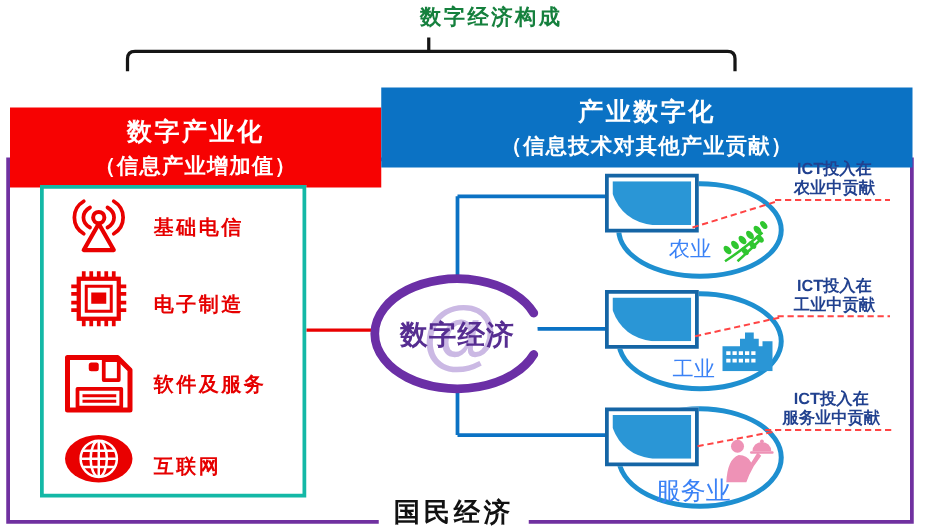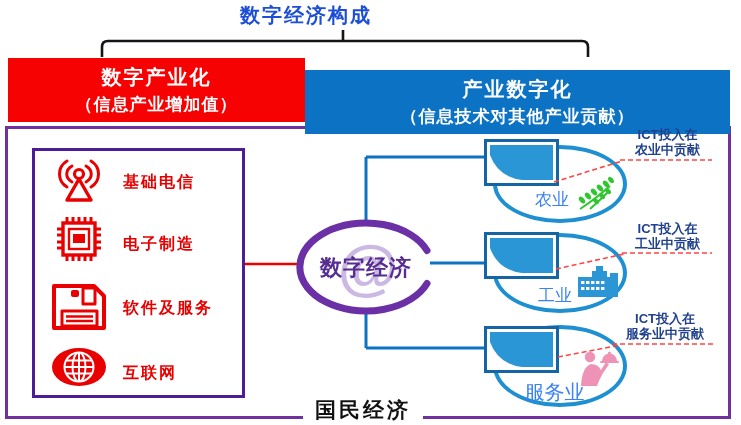--- a/index.html
+++ b/index.html
@@ -3,39 +3,39 @@
 <meta charset="utf-8">
 <style>
   html,body{margin:0;padding:0;background:#fff;}
   #stage{
     position:relative;width:741px;height:425px;background:#ffffff;
     font-family:"Liberation Sans","DejaVu Sans",sans-serif;
     overflow:hidden;
   }
   .abs{position:absolute;}
   #title{
-    left:240px;top:2px;width:210px;text-align:left;
-    font-size:20px;font-weight:bold;color:#1d4ed8;letter-spacing:2px;z-index:2;
+    left:240px;top:2px;width:210px;text-align:right;
+    font-size:17px;font-weight:bold;color:#15803d;letter-spacing:2px;z-index:2;
   }
   
   .hdr{top:58px;height:64px;color:#fff;text-align:center;z-index:2;
        display:flex;flex-direction:column;justify-content:center;gap:2px;}
-  #hdr-left{left:8px;width:297px;background:#f70202;}
+  #hdr-left{left:8px;width:297px;background:#f70202;margin-top:28px;}
   #hdr-right{left:305px;width:425px;background:#0b72c4;margin-top:12px;}
   .hdr .t1{font-size:20px;font-weight:bold;letter-spacing:2px;}
   .hdr .t2{font-size:17px;font-weight:bold;letter-spacing:1px;}
   
   #container-box{left:5px;top:126px;width:726px;height:293px;
     border:3px solid #7030a0;box-sizing:border-box;z-index:0;background:transparent;}
   #national-economy{left:303px;top:396px;width:120px;text-align:center;
     font-size:21px;font-weight:bold;color:#111;letter-spacing:3px;
     background:#fff;z-index:5;}
   
   #red-panel{left:32px;top:148px;width:213px;height:250px;
-    border:3px solid #4c1d95;box-sizing:border-box;background:#fff;z-index:2;}
+    border:3px solid #14b8a6;box-sizing:border-box;background:#fff;z-index:2;}
   .item-icon{position:absolute;left:12px;}
   .item-label{position:absolute;left:88px;color:#e60000;font-weight:bold;
     font-size:16px;letter-spacing:2px;white-space:nowrap;}
   
   #lines-svg{left:0;top:0;z-index:1;}
   #core-svg{left:288px;top:215px;z-index:2;}
   #overlay-svg{left:0;top:0;z-index:4;}
   
   .sector-ellipse{border:4px solid #1e8fd0;border-radius:50%;background:#fff;
     box-sizing:border-box;z-index:2;}

